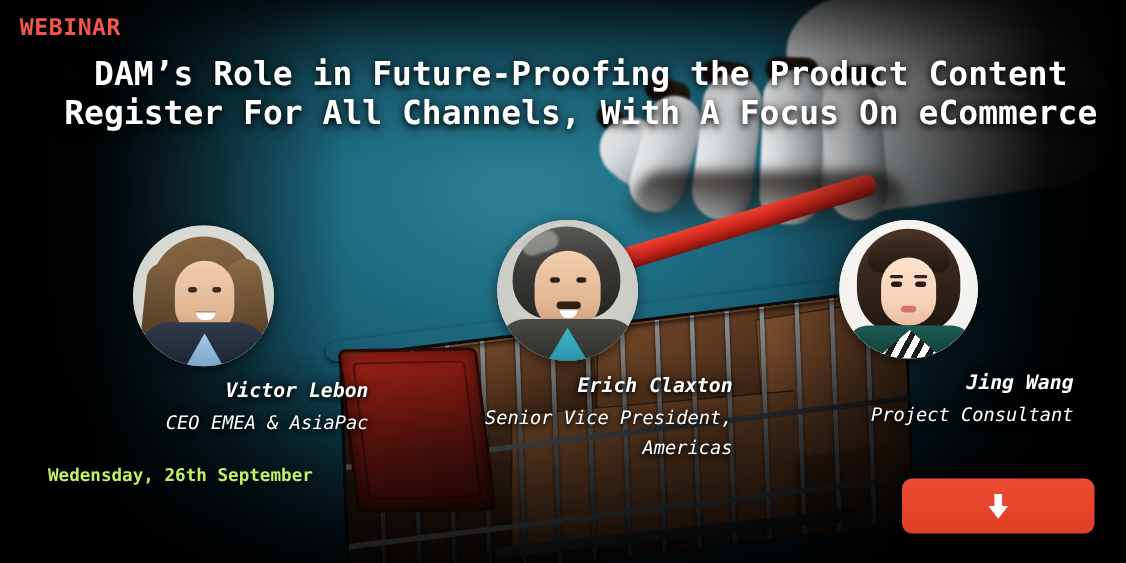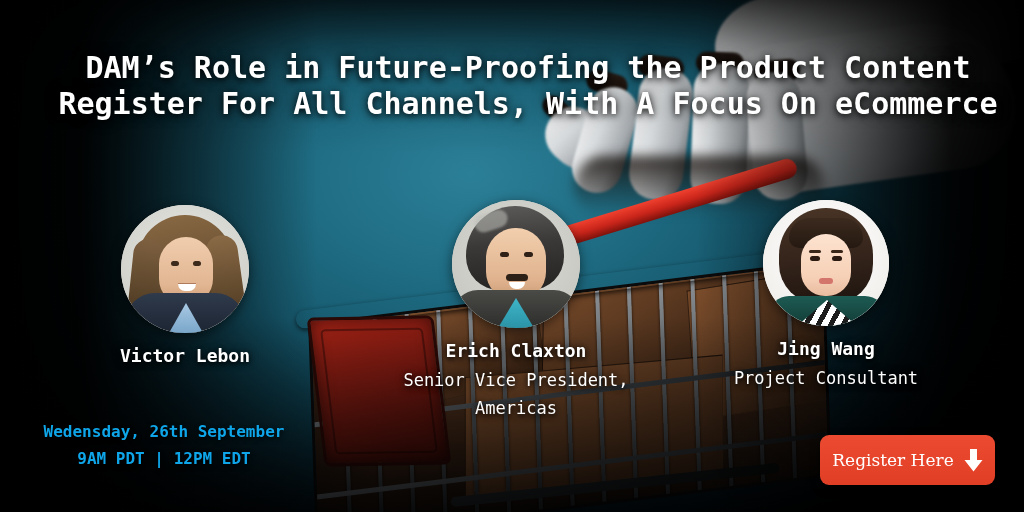--- a/index.html
+++ b/index.html
@@ -168,21 +168,21 @@
 
   .meet-speakers {
     position: absolute; left: 0; top: 155px; width: 1024px;
     text-align: center;
     font-size: 25px; font-weight: bold; letter-spacing: .4px;
     color: #f4554f;
     text-shadow: 0 2px 6px rgba(0,0,0,.85);
   }
 
   
-  .speaker { position: absolute; width: 300px; text-align: center; }
+  .speaker { position: absolute; width: 300px; text-align: right; font-style: italic; }
   .sp1 { left: 35px;  top: 205px; }
   .sp2 { left: 366px; top: 200px; }
   .sp3 { left: 676px; top: 200px; }
 
   .avatar {
     width: 128px; height: 128px; margin: 0 auto;
     border-radius: 50%;
     overflow: hidden;
     position: relative;
     background: #d6d6d0;
@@ -257,21 +257,21 @@
     margin-top: 5px;
     font-size: 17px; color: #ffffff; line-height: 28px;
     text-shadow: 0 2px 5px rgba(0,0,0,.9), 0 0 9px rgba(0,0,0,.7);
   }
   .sp-role span { display: block; }
 
   
   .datetime {
     position: absolute; left: 14px; top: 418px; width: 300px;
     text-align: center;
-    color: #0ea5e9;
+    color: #bef264;
     font-size: 16px; font-weight: bold; line-height: 27px;
     text-shadow: 0 2px 5px rgba(0,0,0,.9);
   }
   .datetime span { display: block; white-space: nowrap; }
 
   
   .register-btn {
     position: absolute; left: 820px; top: 435px;
     width: 175px; height: 50px;
     border: none;
@@ -335,20 +335,21 @@
       <div class="hwire" style="top:96px"></div>
       <div class="hwire" style="top:168px"></div>
     </div>
     <div class="cart-rim"></div>
     <div class="cart-redpanel"></div>
     <div class="cart-underbar"></div>
   </div>
 
   <div class="bg-layer bg-vignette"></div>
 
+  <div class="webinar-label">WEBINAR</div>
 
   <h1 class="title">
     <span class="title-line">DAM’s Role in Future-Proofing the Product Content</span>
     <span class="title-line">Register For All Channels, With A Focus On eCommerce</span>
   </h1>
 
 
   <div class="speaker sp1">
     <div class="avatar">
       <div class="p1-bg"></div>
@@ -357,20 +358,23 @@
         <div class="p1-hair-r"></div>
       <div class="p1-face"></div>
       <div class="p1-eye l"></div>
         <div class="p1-eye r"></div>
       <div class="p1-smile"></div>
       <div class="p1-neck"></div>
       <div class="p1-suit"></div>
         <div class="p1-shirt"></div>
     </div>
     <div class="sp-name">Victor Lebon</div>
+    <div class="sp-role">
+      <span>CEO EMEA &amp; AsiaPac</span>
+    </div>
   </div>
 
   <div class="speaker sp3">
     <div class="avatar sz3">
       <div class="p3-bg"></div>
       <div class="p3-hair"></div>
         <div class="p3-bang"></div>
       <div class="p3-face"></div>
       <div class="p3-brow l"></div>
         <div class="p3-brow r"></div>
@@ -402,23 +406,21 @@
     </div>
     <div class="sp-name">Erich Claxton</div>
     <div class="sp-role">
       <span>Senior Vice President,</span>
       <span>Americas</span>
     </div>
   </div>
 
   <div class="datetime">
     <span>Wedensday, 26th September</span>
-    <span>9AM PDT | 12PM EDT</span>
   </div>
 
   <button class="register-btn">
-    <span>Register Here</span>
     <svg class="arrow-down-icon" viewBox="0 0 19 23">
       <path d="M6 0 H13 V11 H18.5 L9.5 22.5 L0.5 11 H6 Z" fill="#ffffff"></path>
     </svg>
   </button>
 
 </div>
 
 </body></html>

